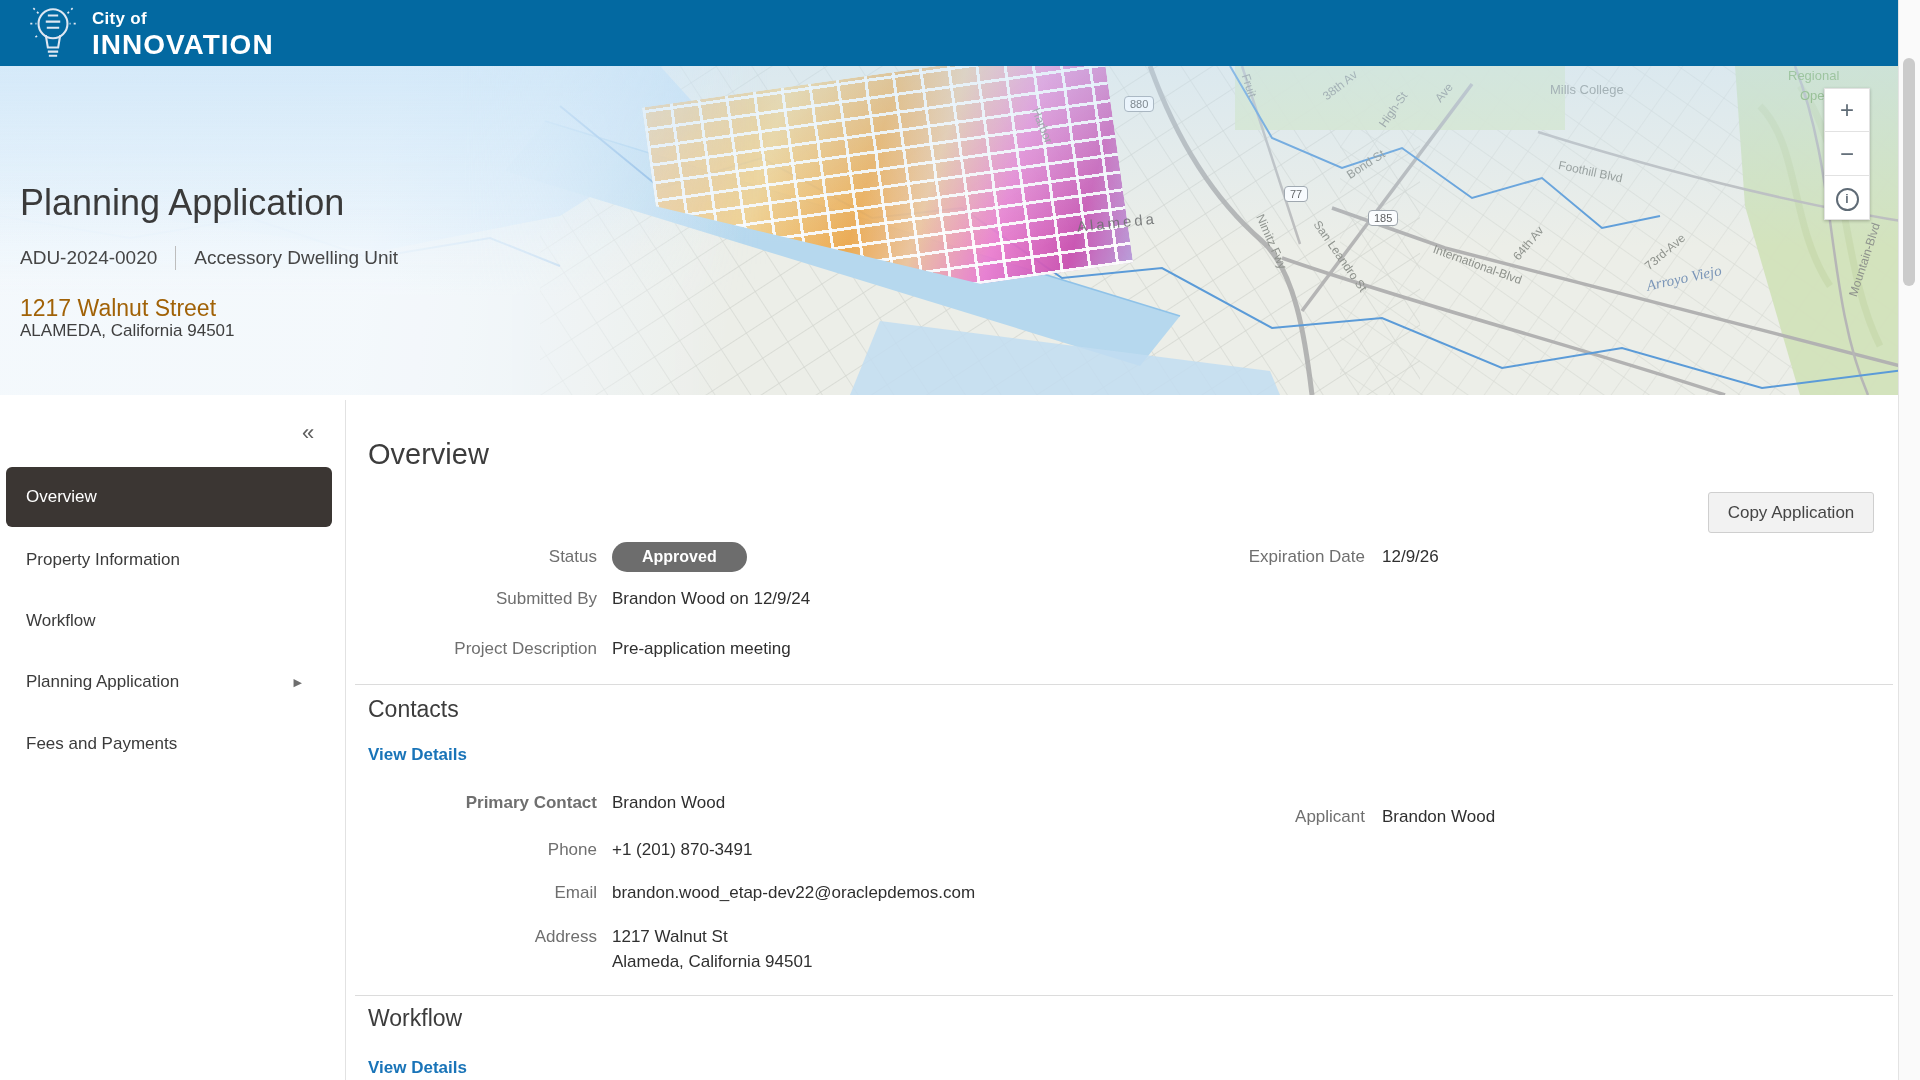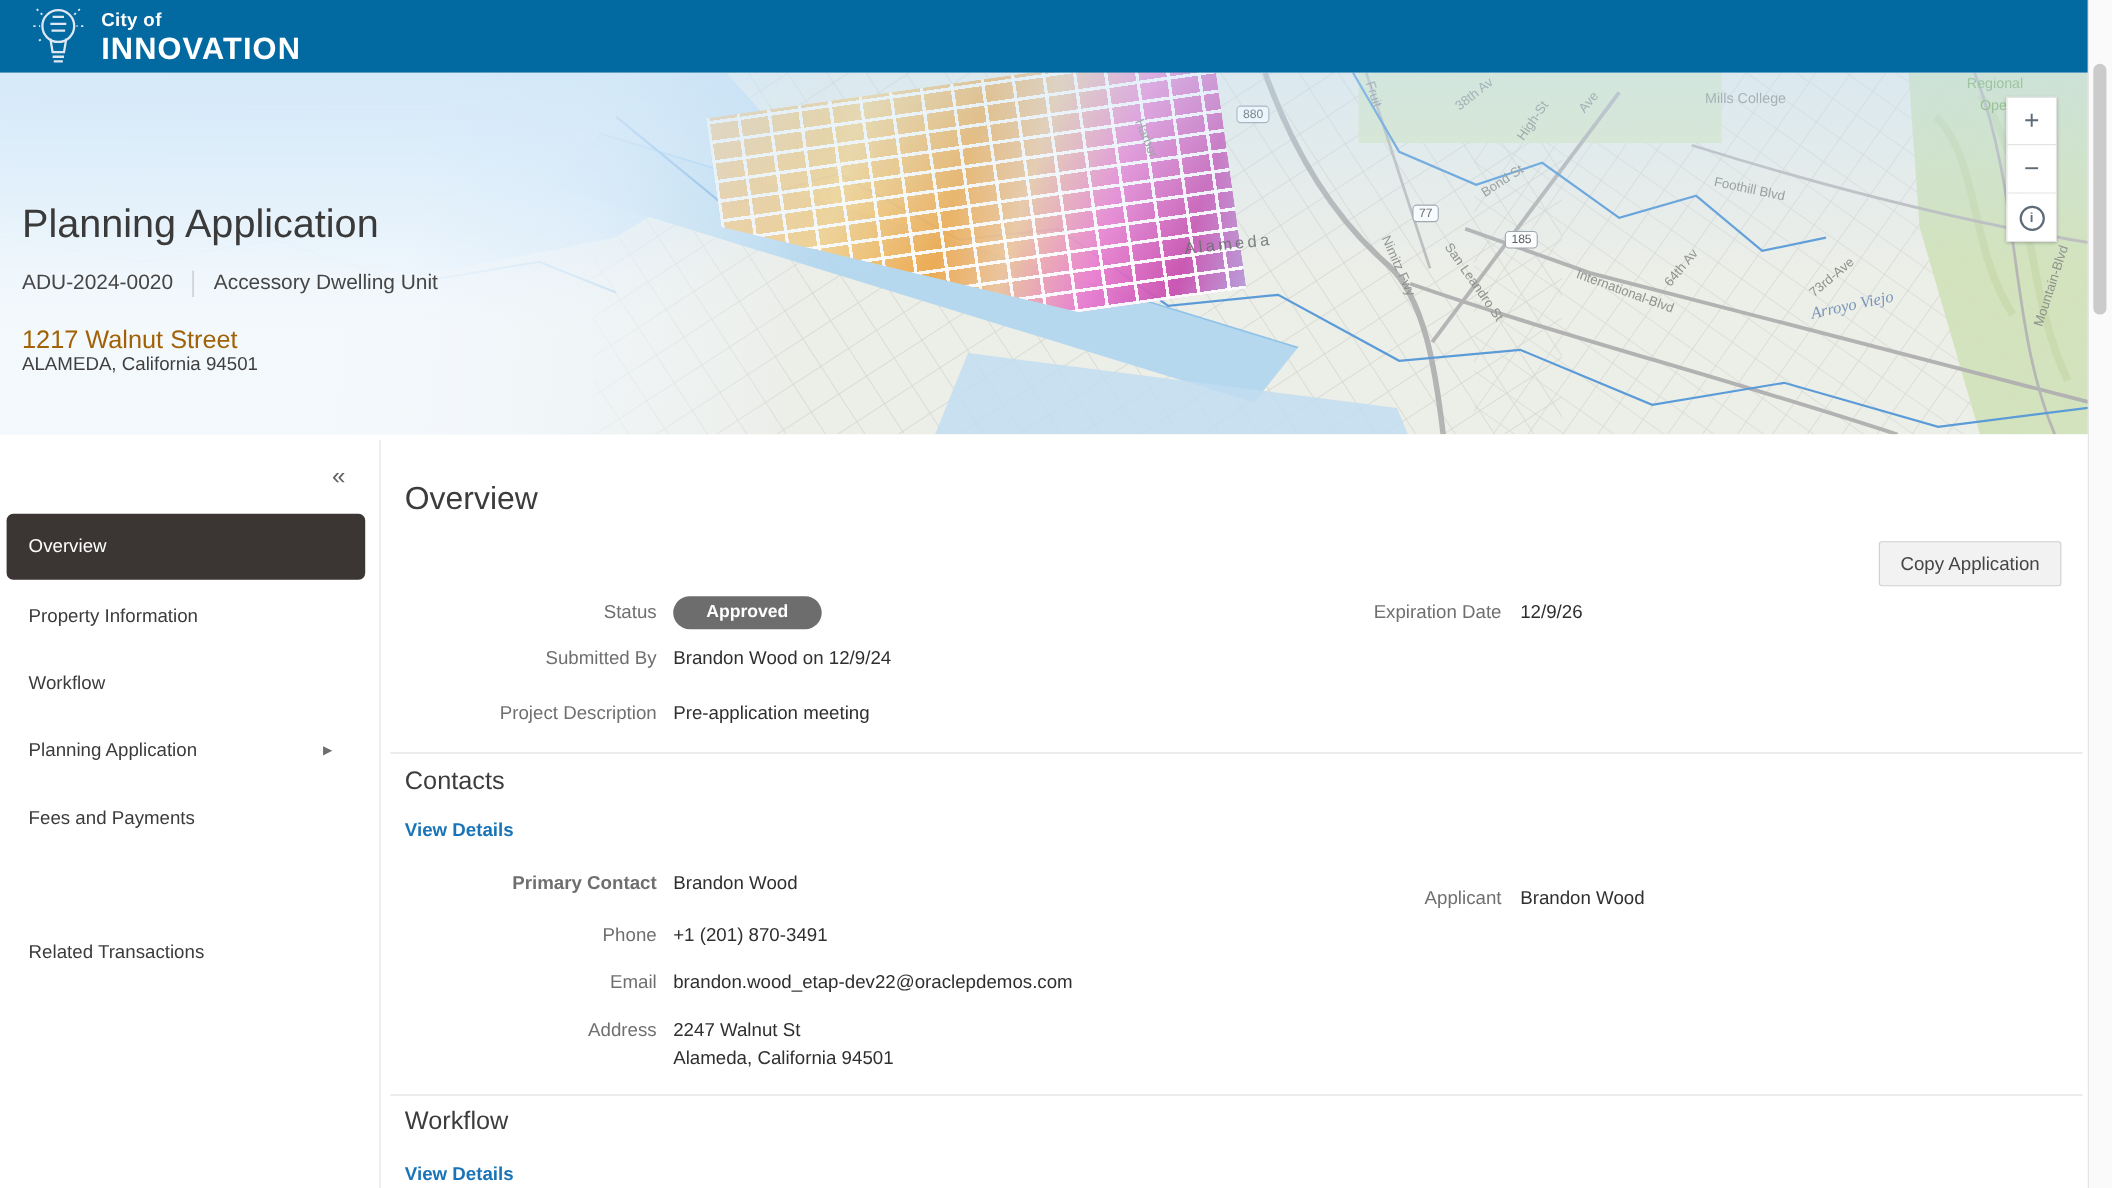--- a/index.html
+++ b/index.html
@@ -191,21 +191,20 @@
 
 <div class="content">
   <div class="vdivider"></div>
   <button class="collapse-btn">«</button>
 
   <div class="nav-item selected" style="top:72px;"><span>Overview</span></div>
   <div class="nav-item" style="top:135px;"><span>Property Information</span></div>
   <div class="nav-item" style="top:196px;"><span>Workflow</span></div>
   <div class="nav-item" style="top:257px;"><span>Planning Application</span><span class="nav-arrow">▶</span></div>
   <div class="nav-item" style="top:319px;"><span>Fees and Payments</span></div>
-  <div class="nav-item" style="top:441px;"><span>Related Transactions</span></div>
 
   <div class="main-heading">Overview</div>
   <button class="copy-btn">Copy Application</button>
 
   <span class="flabel lcol" style="top:152px;">Status</span>
   <span class="badge">Approved</span>
   <span class="flabel rcol" style="top:152px;">Expiration Date</span>
   <span class="fvalue rval" style="top:152px;">12/9/26</span>
 
   <span class="flabel lcol" style="top:194px;">Submitted By</span>
@@ -223,21 +222,21 @@
   <span class="flabel rcol" style="top:412px;">Applicant</span>
   <span class="fvalue rval" style="top:412px;">Brandon  Wood</span>
 
   <span class="flabel lcol" style="top:445px;">Phone</span>
   <span class="fvalue lval" style="top:445px;">+1 (201) 870-3491</span>
 
   <span class="flabel lcol" style="top:488px;">Email</span>
   <span class="fvalue lval" style="top:488px;">brandon.wood_etap-dev22@oraclepdemos.com</span>
 
   <span class="flabel lcol" style="top:532px;">Address</span>
-  <span class="fvalue lval" style="top:532px;">2247 Walnut St</span>
+  <span class="fvalue lval" style="top:532px;">1217 Walnut St</span>
   <span class="fvalue lval" style="top:557px;">Alameda, California 94501</span>
 
   <div class="hdivider" style="top:600px;"></div>
   <div class="sec-heading" style="top:610px;">Workflow</div>
   <a class="link" style="top:663px;">View Details</a>
 </div>
 
 <div class="scrollbar">
   <div class="scroll-thumb"></div>
 </div>

